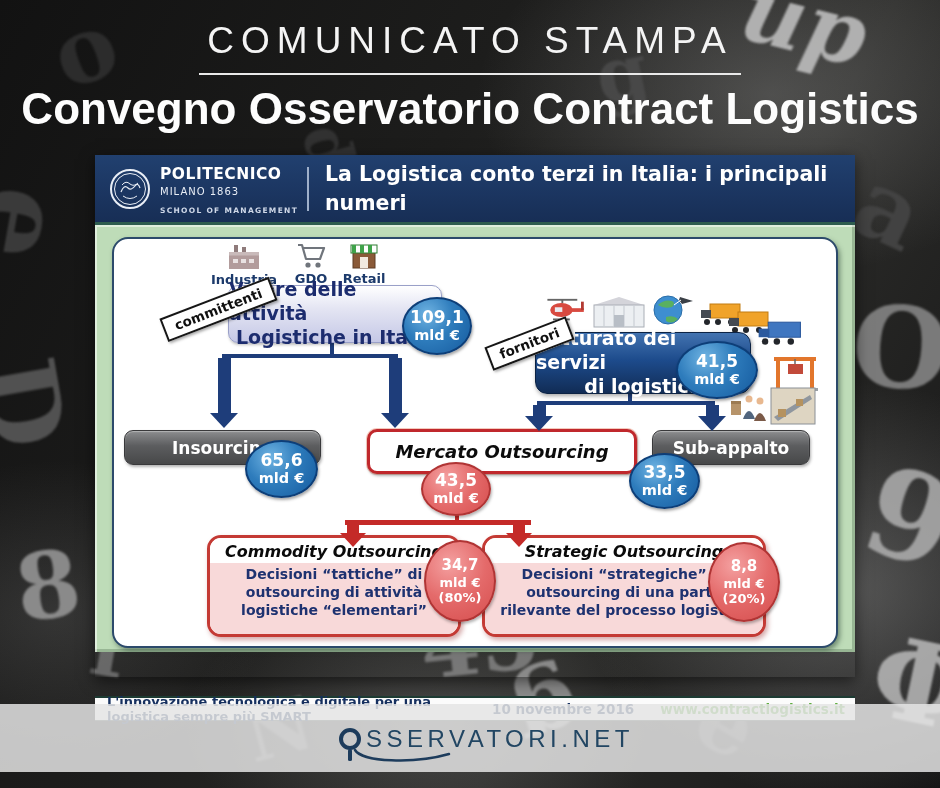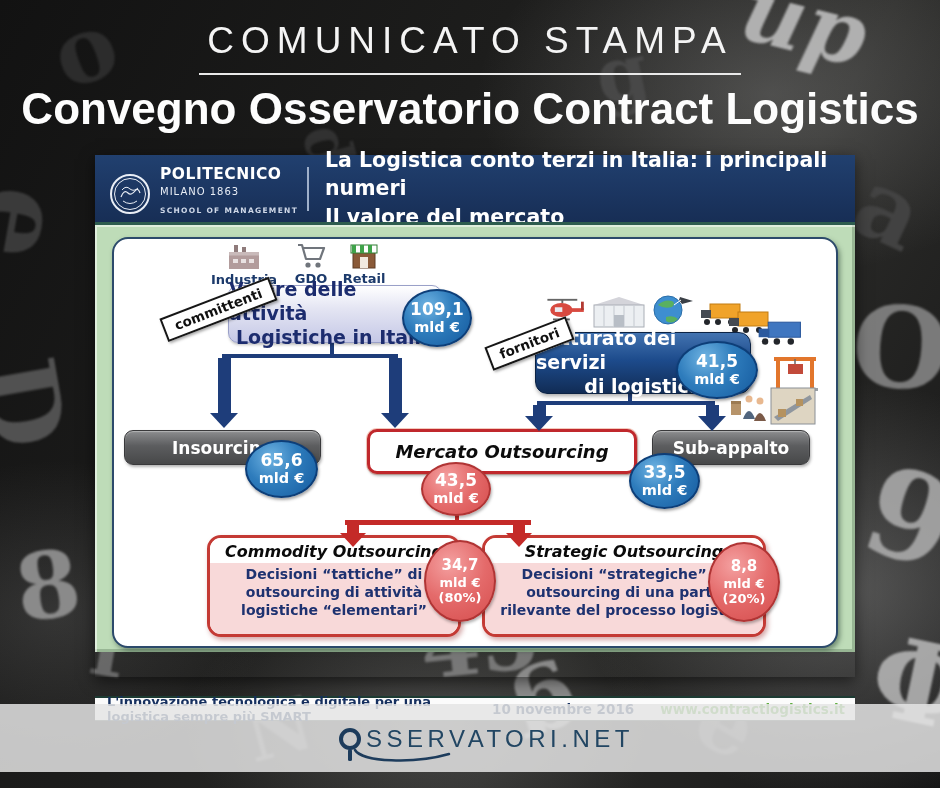--- a/index.html
+++ b/index.html
@@ -42,21 +42,21 @@
   .headline { position:absolute; top:84px; left:0; width:940px; text-align:center;
     font-size:44px; font-weight:bold; color:#fdfdfd; z-index:3; letter-spacing:0; }
 
   
   .slide { position:absolute; left:95px; top:155px; width:760px; height:522px; z-index:2;
     box-shadow:0 4px 14px rgba(0,0,0,.55); font-family:"DejaVu Sans", sans-serif; }
 
   .slide-header { position:absolute; left:0; top:0; width:760px; height:67px;
     background:linear-gradient(180deg,#21406f 0%, #1b3560 60%, #172e55 100%);
     display:flex; align-items:center; padding-left:14px; }
-  .plogo { display:flex; gap:9px; align-items:flex-end; width:192px; flex:none; }
+  .plogo { display:flex; gap:9px; align-items:center; width:192px; flex:none; }
   .plogo-col { display:flex; flex-direction:column; padding-top:3px; }
   .plogo-l1 { color:#fff; font-weight:bold; font-size:15.5px; letter-spacing:.5px; }
   .plogo-l2 { color:#e8edf5; font-size:10px; letter-spacing:1px; margin-top:3px; }
   .plogo-l3 { color:#cfd8e8; font-size:7.5px; letter-spacing:1.3px; margin-top:9px; font-weight:bold; }
   .hdr-divider { width:2px; height:44px; background:#9fb0ca; margin:0 16px 0 6px; flex:none; }
   .slide-title { color:#fff; font-weight:bold; font-size:20.5px; line-height:1.38; }
 
   .teal-strip { position:absolute; left:0; top:67px; width:760px; height:3px; background:#2d5c4e; }
 
   .frame { position:absolute; left:0; top:70px; width:760px; height:427px; background:#bedcb8;
@@ -187,21 +187,20 @@
         </svg>
         <div class="plogo-col">
           <div class="plogo-l1">POLITECNICO</div>
           <div class="plogo-l2">MILANO 1863</div>
           <div class="plogo-l3">SCHOOL OF MANAGEMENT</div>
         </div>
       </div>
       <div class="hdr-divider"></div>
       <div class="slide-title">
         <div>La Logistica conto terzi in Italia: i principali numeri</div>
-        <div>Il valore del mercato</div>
       </div>
     </div>
 
     <div class="teal-strip"></div>
     <div class="frame"></div>
 
     <div class="panel">
 
       <div class="client" style="left:95px; top:4px;">
         <svg width="34" height="28" viewBox="0 0 34 28">
@@ -233,21 +232,21 @@
           <circle cx="22" cy="23" r="2.6" fill="#70757c"></circle>
         </svg>
         <div class="client-label">GDO</div>
       </div>
 
       <div class="tag" style="left:46px; top:58px;">committenti</div>
       <div class="valore-box">
         <div>Valore delle attività</div>
         <div>Logistiche in Italia</div>
       </div>
-      <div class="bubble blue" style="left:288px; top:50px; width:70px; height:58px;">
+      <div class="bubble blue" style="left:288px; top:58px; width:70px; height:58px;">
         <div class="v">109,1</div>
         <div class="u">mld €</div>
       </div>
 
       <div class="stem" style="left:216px; top:104px; height:12px;"></div>
       <div class="hbar" style="left:108px; top:115px; width:176px;"></div>
       <div class="arrow" style="left:95px; top:119px; width:30px; height:70px;">
         <div class="shaft"></div>
         <div class="head"></div>
       </div>

